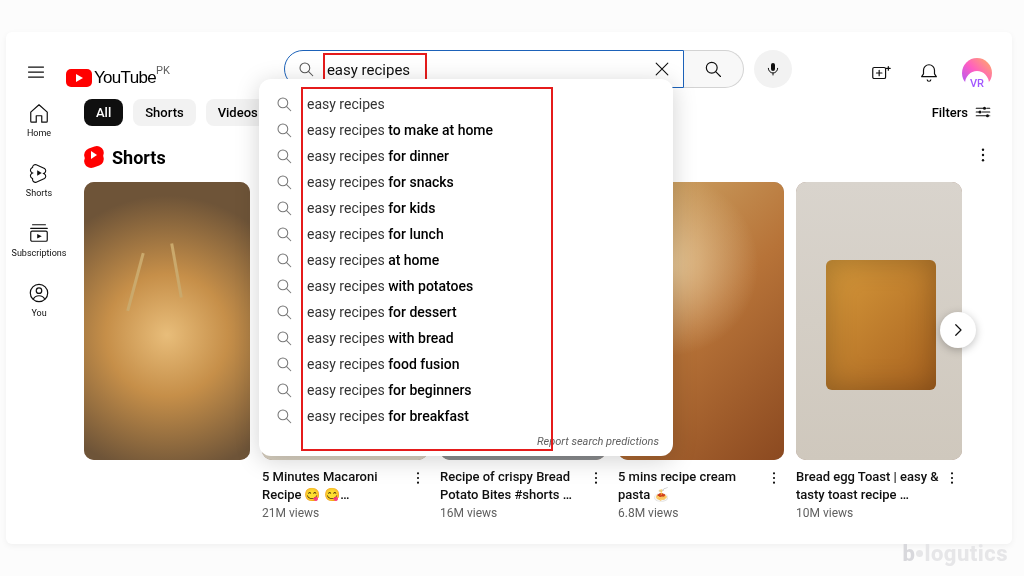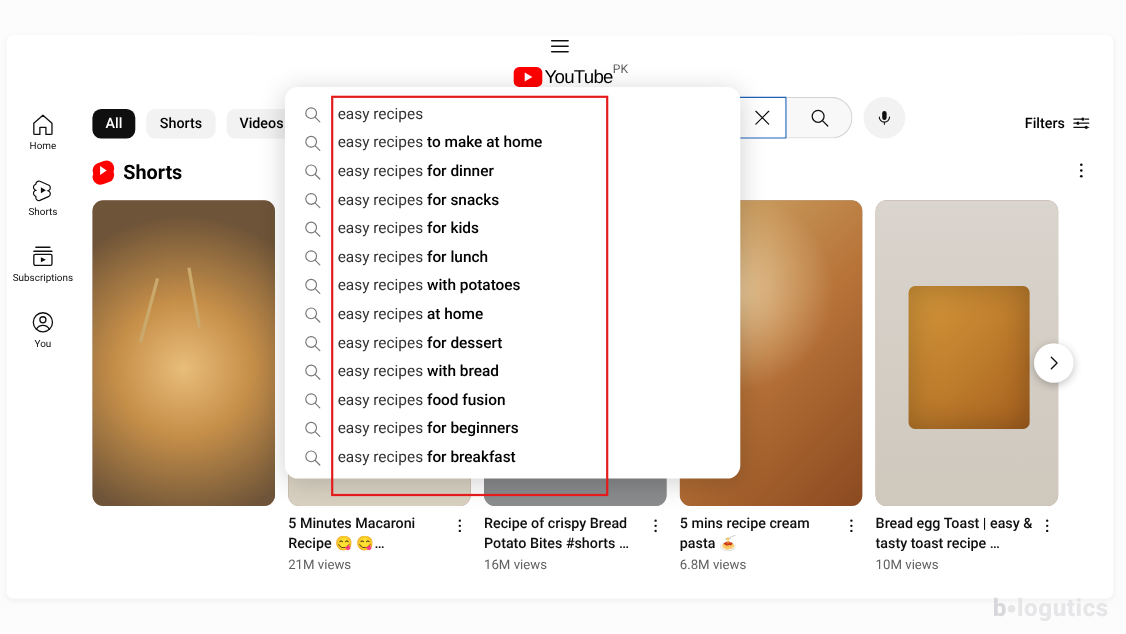--- a/index.html
+++ b/index.html
@@ -1,20 +1,20 @@
 <!DOCTYPE html>
 <html><head>
 <meta charset="utf-8">
 <style>
   * { box-sizing: border-box; margin: 0; padding: 0; font-family: Roboto, Arial, sans-serif; }
   body { background: #fcfcfc; width: 1024px; height: 576px; overflow: hidden; position: relative; }
   .stage { position: absolute; top: 32px; left: 6px; width: 1006px; height: 512px; background: #fff; border-radius: 6px; overflow: hidden; box-shadow: 0 2px 6px rgba(0,0,0,0.05); }
 
   
-  .topbar { display: flex; align-items: center; height: 56px; padding: 0 14px; gap: 8px; flex-direction: column; }
+  .topbar { display: flex; align-items: flex-end; height: 56px; padding: 0 14px; gap: 8px; }
   .menu-btn { width: 32px; height: 32px; display: flex; align-items: center; justify-content: center; cursor: pointer; border-radius: 50%; }
   .logo-wrap { display: flex; align-items: center; position: relative; margin-left: 6px; }
   .logo-rect { width: 26px; height: 18px; background: #ff0000; border-radius: 5px; display: flex; align-items: center; justify-content: center; }
   .logo-play { width: 0; height: 0; border-left: 7px solid #fff; border-top: 4px solid transparent; border-bottom: 4px solid transparent; margin-left: 1px; }
   .logo-text { font-size: 17px; font-weight: 500; letter-spacing: -0.7px; font-family: Arial, sans-serif; margin-left: 2px; }
   .region-code { font-size: 11px; color: #606060; position: absolute; top: -4px; right: -14px; }
   .topbar-spacer { flex: 1; }
   .searchbar-row { display: flex; align-items: center; margin-left: 120px; position: relative; }
   .searchbar { display: flex; align-items: center; height: 38px; width: 400px; border: 1px solid #1c62b9; border-radius: 20px 0 0 20px; padding: 0 4px 0 12px; background: #fff; position: relative; }
   .searchbar .sg { color: #606060; flex-shrink: 0; }
@@ -350,34 +350,34 @@
             <circle cx="10.5" cy="10.5" r="6.5" stroke="#777" stroke-width="1.4" fill="none"></circle>
             <line x1="15.5" y1="15.5" x2="21" y2="21" stroke="#777" stroke-width="1.4" stroke-linecap="round"></line>
           </svg>
     <span class="suggest-text"><span class="light">easy recipes</span><b> for lunch</b></span>
         </div>
         <div class="suggest-item">
           <svg width="18" height="18" viewBox="0 0 24 24">
             <circle cx="10.5" cy="10.5" r="6.5" stroke="#777" stroke-width="1.4" fill="none"></circle>
             <line x1="15.5" y1="15.5" x2="21" y2="21" stroke="#777" stroke-width="1.4" stroke-linecap="round"></line>
           </svg>
+    <span class="suggest-text"><span class="light">easy recipes</span><b> at home</b></span>
+        </div>
+        <div class="suggest-item">
+          <svg width="18" height="18" viewBox="0 0 24 24">
+            <circle cx="10.5" cy="10.5" r="6.5" stroke="#777" stroke-width="1.4" fill="none"></circle>
+            <line x1="15.5" y1="15.5" x2="21" y2="21" stroke="#777" stroke-width="1.4" stroke-linecap="round"></line>
+          </svg>
     <span class="suggest-text"><span class="light">easy recipes</span><b> with potatoes</b></span>
         </div>
         <div class="suggest-item">
           <svg width="18" height="18" viewBox="0 0 24 24">
             <circle cx="10.5" cy="10.5" r="6.5" stroke="#777" stroke-width="1.4" fill="none"></circle>
             <line x1="15.5" y1="15.5" x2="21" y2="21" stroke="#777" stroke-width="1.4" stroke-linecap="round"></line>
           </svg>
-    <span class="suggest-text"><span class="light">easy recipes</span><b> at home</b></span>
-        </div>
-        <div class="suggest-item">
-          <svg width="18" height="18" viewBox="0 0 24 24">
-            <circle cx="10.5" cy="10.5" r="6.5" stroke="#777" stroke-width="1.4" fill="none"></circle>
-            <line x1="15.5" y1="15.5" x2="21" y2="21" stroke="#777" stroke-width="1.4" stroke-linecap="round"></line>
-          </svg>
     <span class="suggest-text"><span class="light">easy recipes</span><b> for dessert</b></span>
         </div>
         <div class="suggest-item">
           <svg width="18" height="18" viewBox="0 0 24 24">
             <circle cx="10.5" cy="10.5" r="6.5" stroke="#777" stroke-width="1.4" fill="none"></circle>
             <line x1="15.5" y1="15.5" x2="21" y2="21" stroke="#777" stroke-width="1.4" stroke-linecap="round"></line>
           </svg>
     <span class="suggest-text"><span class="light">easy recipes</span><b> with bread</b></span>
         </div>
         <div class="suggest-item">
@@ -395,20 +395,21 @@
     <span class="suggest-text"><span class="light">easy recipes</span><b> for beginners</b></span>
         </div>
         <div class="suggest-item">
           <svg width="18" height="18" viewBox="0 0 24 24">
             <circle cx="10.5" cy="10.5" r="6.5" stroke="#777" stroke-width="1.4" fill="none"></circle>
             <line x1="15.5" y1="15.5" x2="21" y2="21" stroke="#777" stroke-width="1.4" stroke-linecap="round"></line>
           </svg>
     <span class="suggest-text"><span class="light">easy recipes</span><b> for breakfast</b></span>
         </div>
       </div>
+    <div class="report-link">Report search predictions</div>
     <div class="red-box-suggest"></div>
   </div>
 
 </div>
 
 <div class="watermark">
   <span style="color:#d8d8dc">b</span>
     <span class="dot"></span>
     <span>logutics</span>
 </div>

